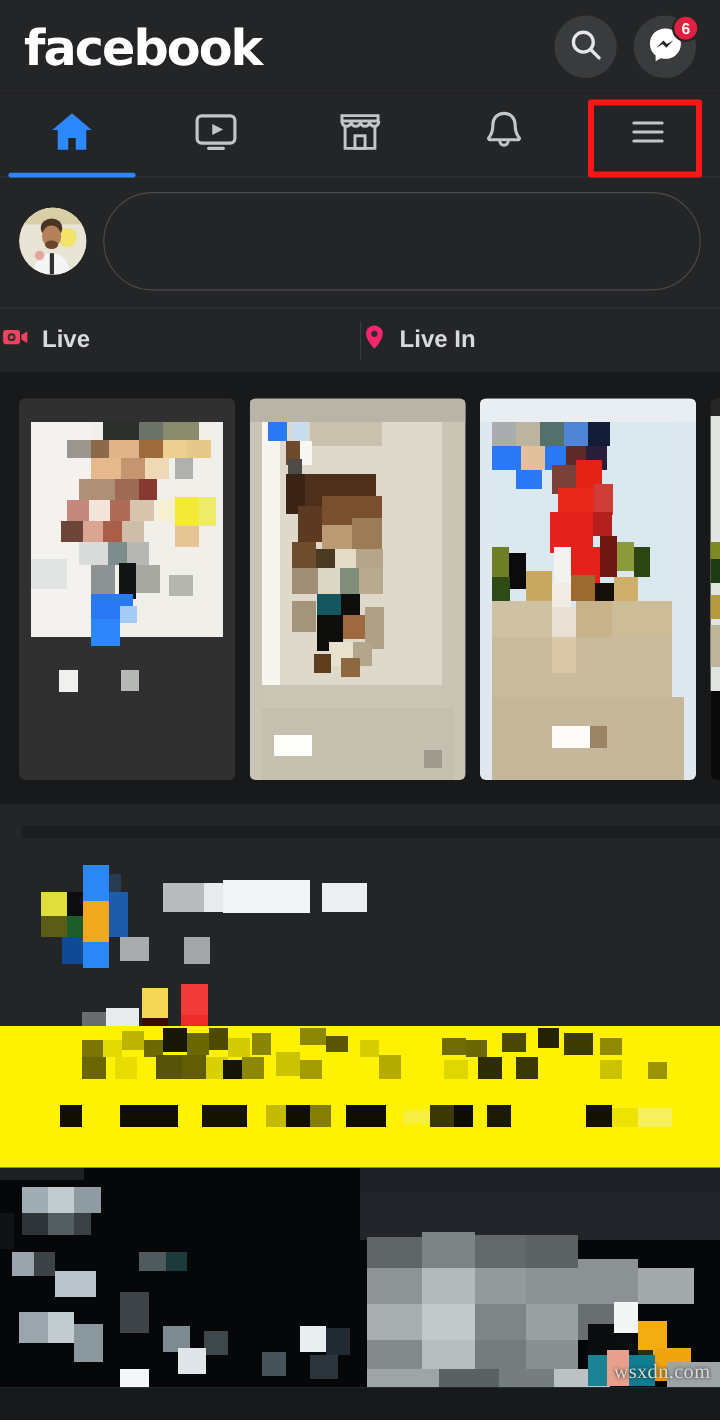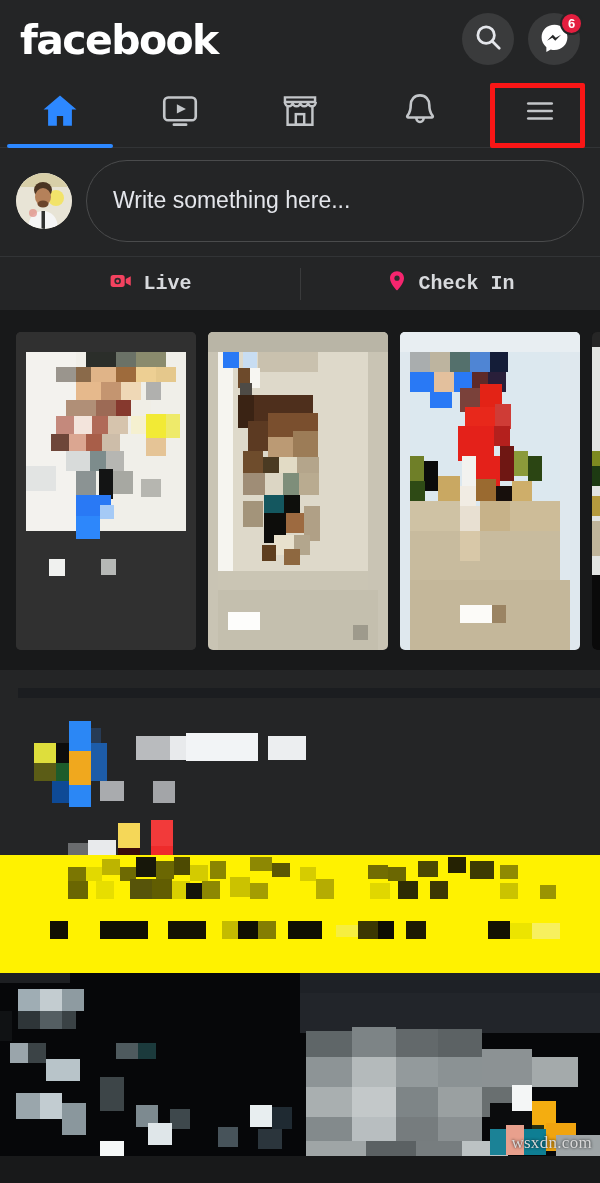--- a/index.html
+++ b/index.html
@@ -144,25 +144,24 @@
     background: #242526;
     height: 54px;
     display: flex;
     align-items: center;
     border-top: 1px solid #323436;
   }
   .action-item {
     flex: 1;
     display: flex;
     align-items: center;
-    justify-content: center;
+    justify-content: flex-start;
     gap: 9px;
     height: 100%;
     position: relative;
-    font-family: Liberation Mono, monospace;
   }
   .action-item + .action-item::before {
     content: "";
     position: absolute;
     left: 0; top: 11px;
     width: 1px; height: 32px;
     background: #3a3b3c;
   }
   .action-label {
     color: #d8dadd;
@@ -323,21 +322,20 @@
           <ellipse cx="27" cy="24" rx="8" ry="9" fill="#b5815a"></ellipse>
           <ellipse cx="27" cy="31" rx="5.5" ry="3.5" fill="#6b442b"></ellipse>
           <path d="M12 56c0-12 7-18 15-18s15 6 15 18z" fill="#f5f5f5"></path>
           <rect x="25.5" y="38" width="3.5" height="18" fill="#30312f"></rect>
           <circle cx="17" cy="40" r="4" fill="#e0837d" opacity="0.65"></circle>
         </g>
       </svg>
     </div>
 
     <div class="composer-box">
-      <div class="composer-line">Write something here...</div>
     </div>
   </div>
 
   <div class="action-row">
 
     <div class="action-item">
       <span>
         <svg width="26" height="26" viewBox="0 0 24 24">
           <rect x="2.4" y="6.5" width="13" height="11" rx="2.4" fill="#f3425f"></rect>
           <path d="M16.4 10.2l4.6-2.6v8.8l-4.6-2.6z" fill="#f3425f"></path>
@@ -349,21 +347,21 @@
     </div>
 
 
     <div class="action-item">
       <span>
         <svg width="24" height="26" viewBox="0 0 24 24">
           <path d="M12 2.3c-4.1 0-7 3-7 6.9 0 5 6.2 11.6 6.4 11.9.3.3.9.3 1.2 0 .2-.3 6.4-6.9 6.4-11.9 0-3.9-2.9-6.9-7-6.9z" fill="#f5256e"></path>
           <circle cx="12" cy="9.2" r="2.6" fill="#2b2c2d"></circle>
         </svg>
       </span>
-      <span class="action-label">Check In</span>
+      <span class="action-label">Live In</span>
     </div>
   </div>
 
   <div class="stories">
 
     <div class="story-card">
       <svg width="180" height="318" viewBox="0 0 18 32" preserveAspectRatio="none" shape-rendering="crispEdges">
         <rect width="18" height="32" fill="#303030"></rect>
         <rect x="1" y="2" width="16" height="18" fill="#f0efe9"></rect>
         <rect x="1" y="2" width="5" height="18" fill="#f3f2ee"></rect>

